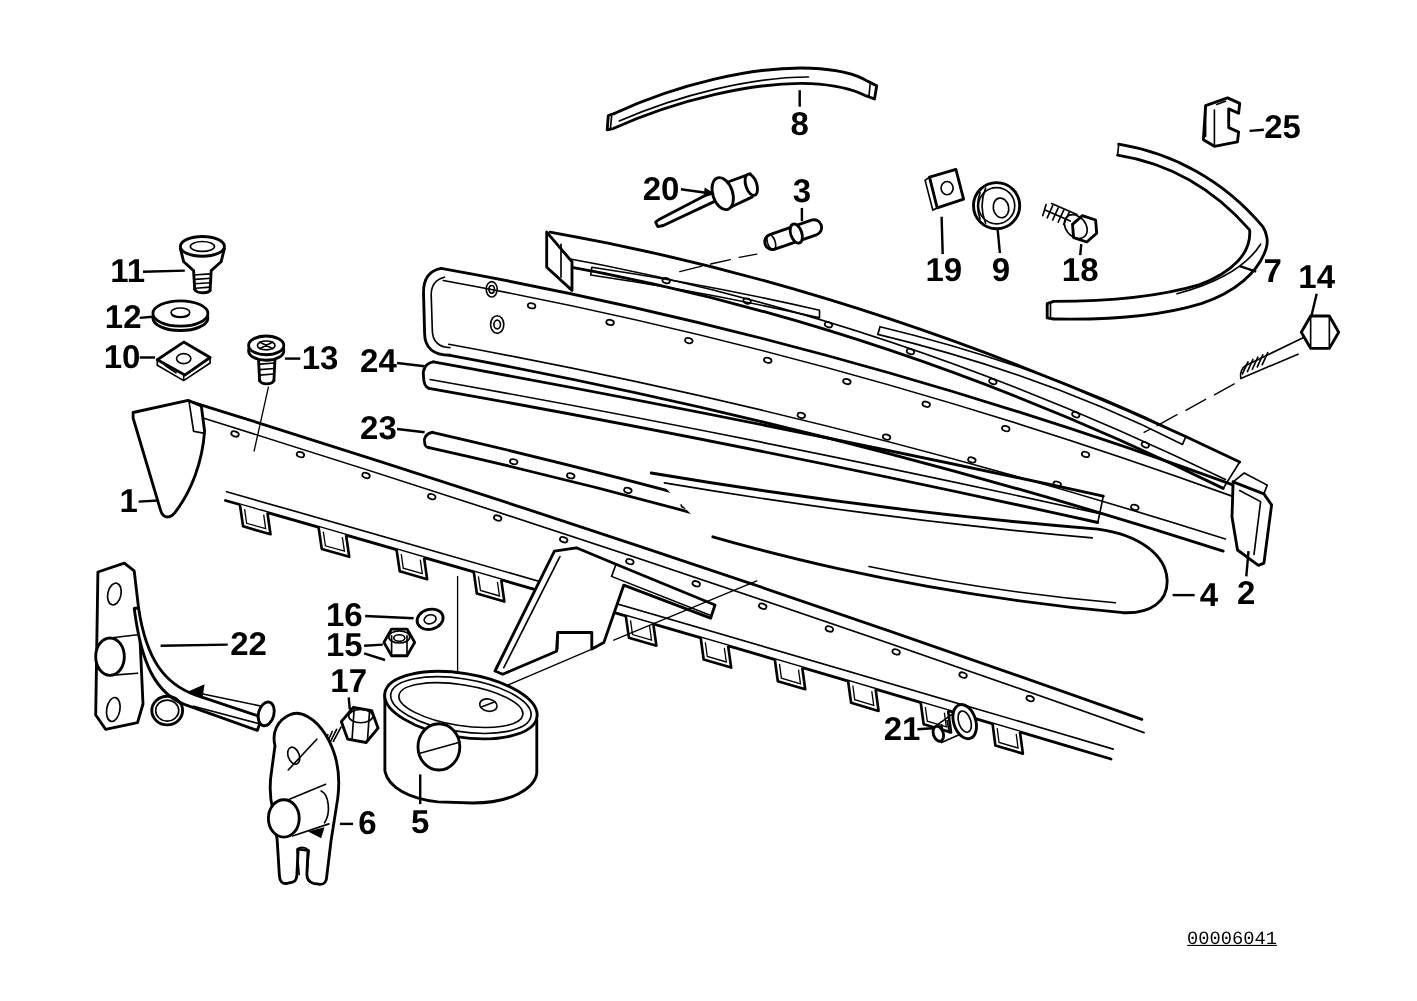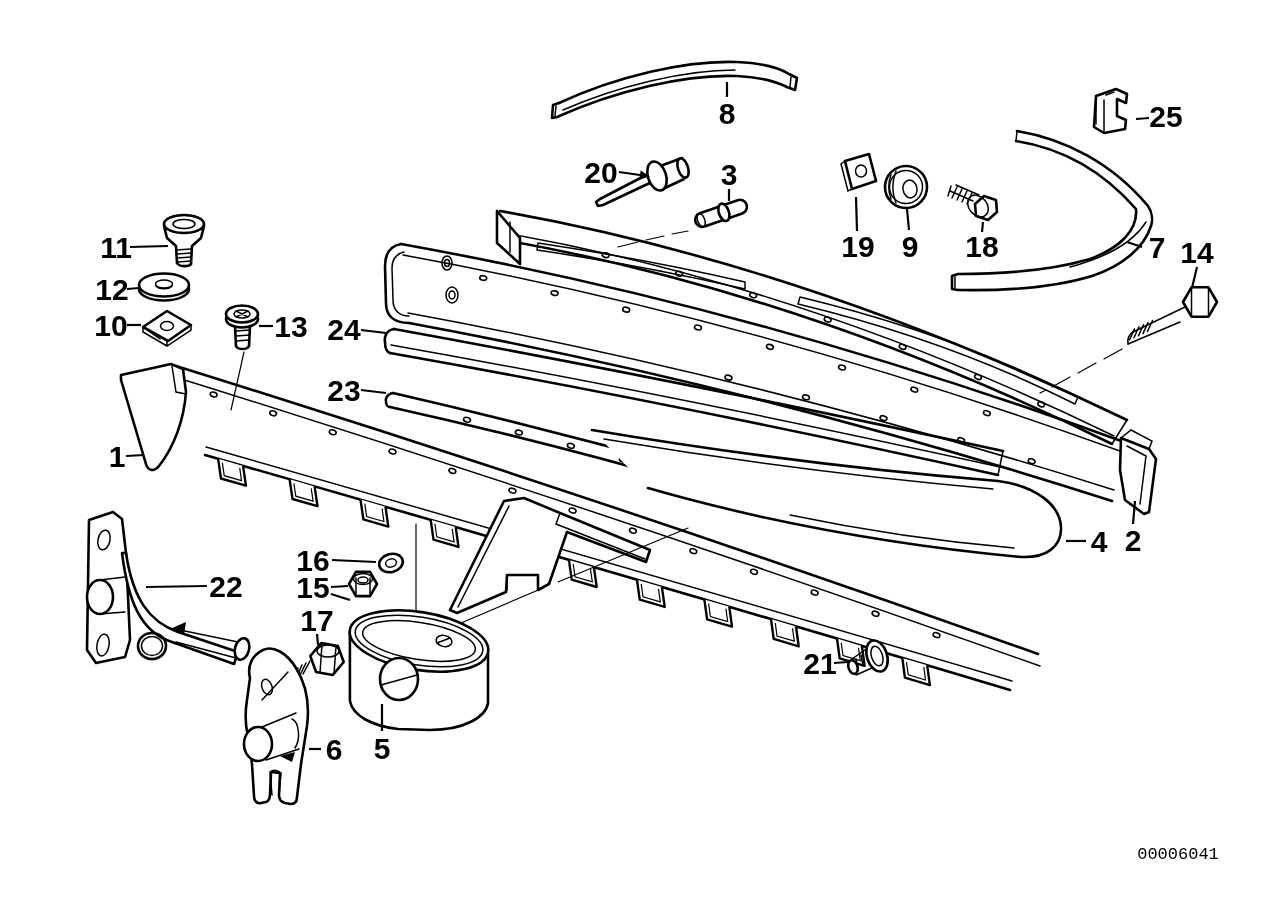--- a/index.html
+++ b/index.html
@@ -1,20 +1,20 @@
 <!DOCTYPE html>
 <html><head>
 <meta charset="utf-8">
 <style>
   html,body{margin:0;padding:0;background:#fff;}
   .stage{position:relative;width:1288px;height:910px;background:#fff;overflow:hidden;
          font-family:"Liberation Sans", sans-serif;}
   .stage svg{position:absolute;left:0;top:0;}
-  .doc-number{position:absolute;left:1128px;top:845px;width:100px;text-align:center;
-              font:400 17px "Liberation Mono", monospace;color:#000;}
+  .doc-number{position:absolute;left:1070px;top:845px;width:100px;text-align:center;
+              font:400 17px "Liberation Mono", monospace;color:#000;text-decoration:underline;}
   .callout-label{font:700 30px "Liberation Sans", sans-serif;fill:#000;cursor:pointer;}
   .ol{fill:none;stroke:#000;stroke-width:2.6;stroke-linecap:round;stroke-linejoin:round;}
   .olf{fill:#fff;stroke:#000;stroke-width:2.6;stroke-linejoin:round;}
   .in{fill:none;stroke:#000;stroke-width:1.5;stroke-linecap:round;}
   .thin{fill:none;stroke:#000;stroke-width:1.2;stroke-linecap:round;}
 </style>
 </head>
 <body>
 
 <div class="stage">

